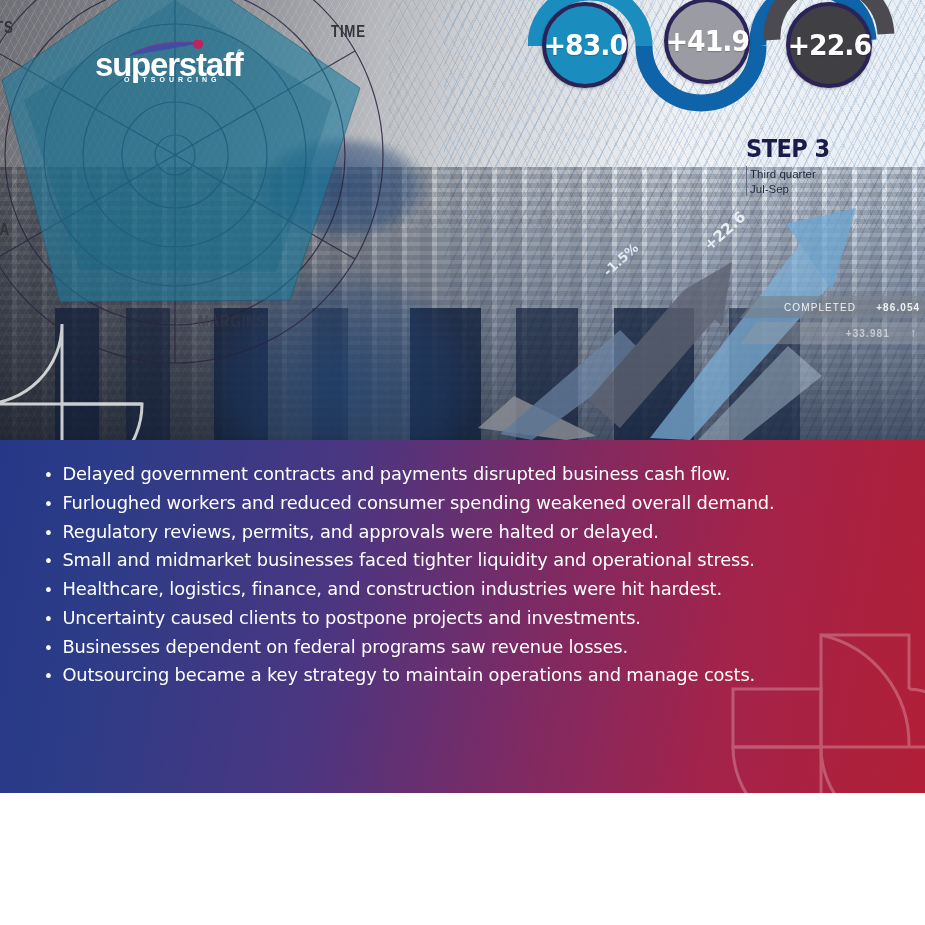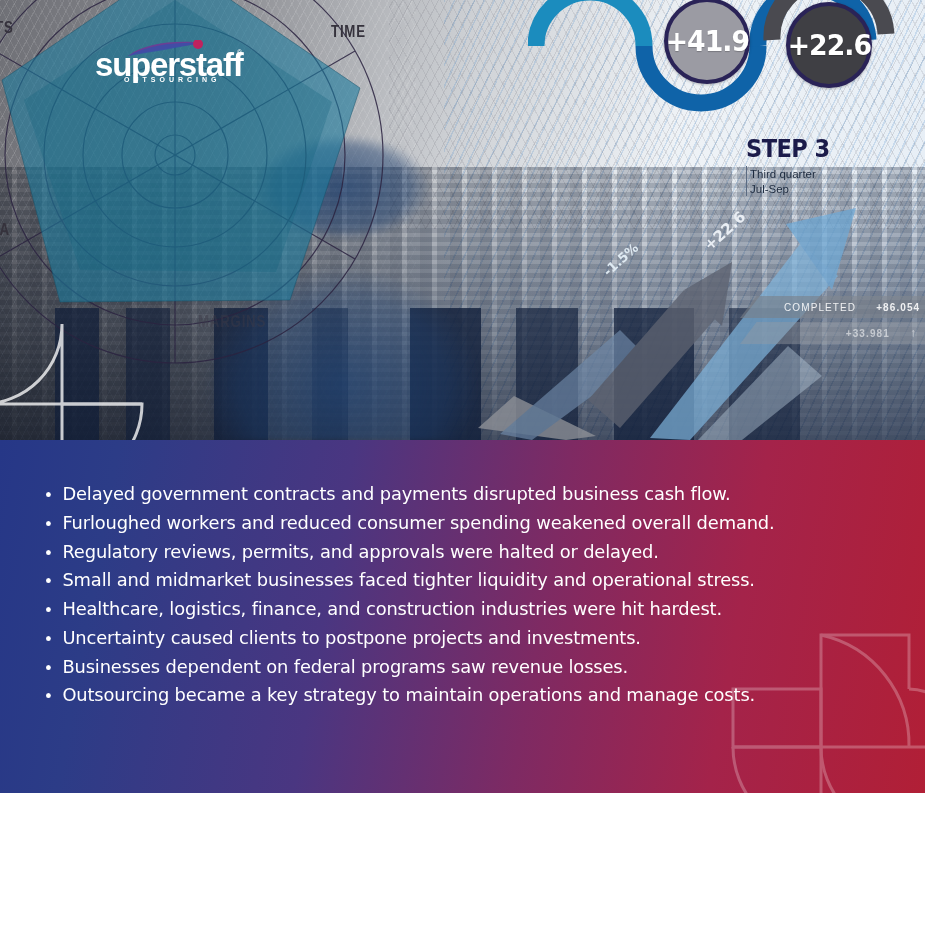--- a/index.html
+++ b/index.html
@@ -121,21 +121,21 @@
   .titleband { position:relative; width:925px; height:132px; background:#fff;
       display:flex; align-items:center; justify-content:center; }
   .titleband h1 { font-family:"DejaVu Sans", sans-serif; font-weight:700; font-size:41px;
       color:#2e3a8c; text-align:center; line-height:1.06; letter-spacing:-.4px;
       transform:scaleX(.86); transform-origin:center; max-width:1000px; }
 
   
   .bulletband { position:relative; width:925px; height:353px; overflow:hidden;
       background:linear-gradient(100deg,#263787 0%,#2c3c87 12%,#4a3681 36%,#7e2a63 58%,#a4234a 78%,#b11f36 100%); }
   .bullet-motif { position:absolute; right:-40px; bottom:-66px; width:262px; height:230px; opacity:.45; }
-  .bullets { position:relative; list-style:none; padding:40px 60px 0 46px; }
+  .bullets { position:relative; list-style:none; padding:20px 60px 0 46px; }
   .bullets li { display:flex; align-items:flex-start; gap:12px;
       color:#fff; font-family:"DejaVu Sans", sans-serif; font-size:18.5px; line-height:1.50;
       letter-spacing:-.15px; transform:scaleX(.965); transform-origin:left center; margin-bottom:1px; }
   .bullets li .dot { flex:0 0 auto; width:5px; height:5px; border-radius:50%; background:#fff;
       margin-top:12px; }
   .bullets li .txt { flex:1; }
 </style>
 </head>
 <body>
 
@@ -194,20 +194,23 @@
       <div class="logo-sub">OUTSOURCING</div>
     </div>
 
     <div class="kpis">
       <svg class="ribbon" viewBox="0 0 400 140">
         <path d="M8 72 A54 54 0 0 1 116 72" fill="none" stroke="#1b8cbe" stroke-width="17"></path>
         <path d="M116 72 A54 54 0 0 0 230 72" fill="none" stroke="#0f63a8" stroke-width="17"></path>
         <path d="M230 72 A54 54 0 0 1 340 66" fill="none" stroke="#0f63a8" stroke-width="17"></path>
         <path d="M244 66 A54 54 0 0 1 358 60" fill="none" stroke="#4a4a50" stroke-width="17"></path>
       </svg>
+      <div class="kpi kpi-0" style="background:#1b8cbe">
+        <span>+83.0</span>
+      </div>
       <div class="kpi kpi-1" style="background:#9b9ba3">
         <span>+41.9</span>
       </div>
       <div class="kpi kpi-2" style="background:#3f3f44">
         <span>+22.6</span>
       </div>
     </div>
 
     <svg class="arrows" viewBox="0 0 455 290">
       <g opacity=".78">

